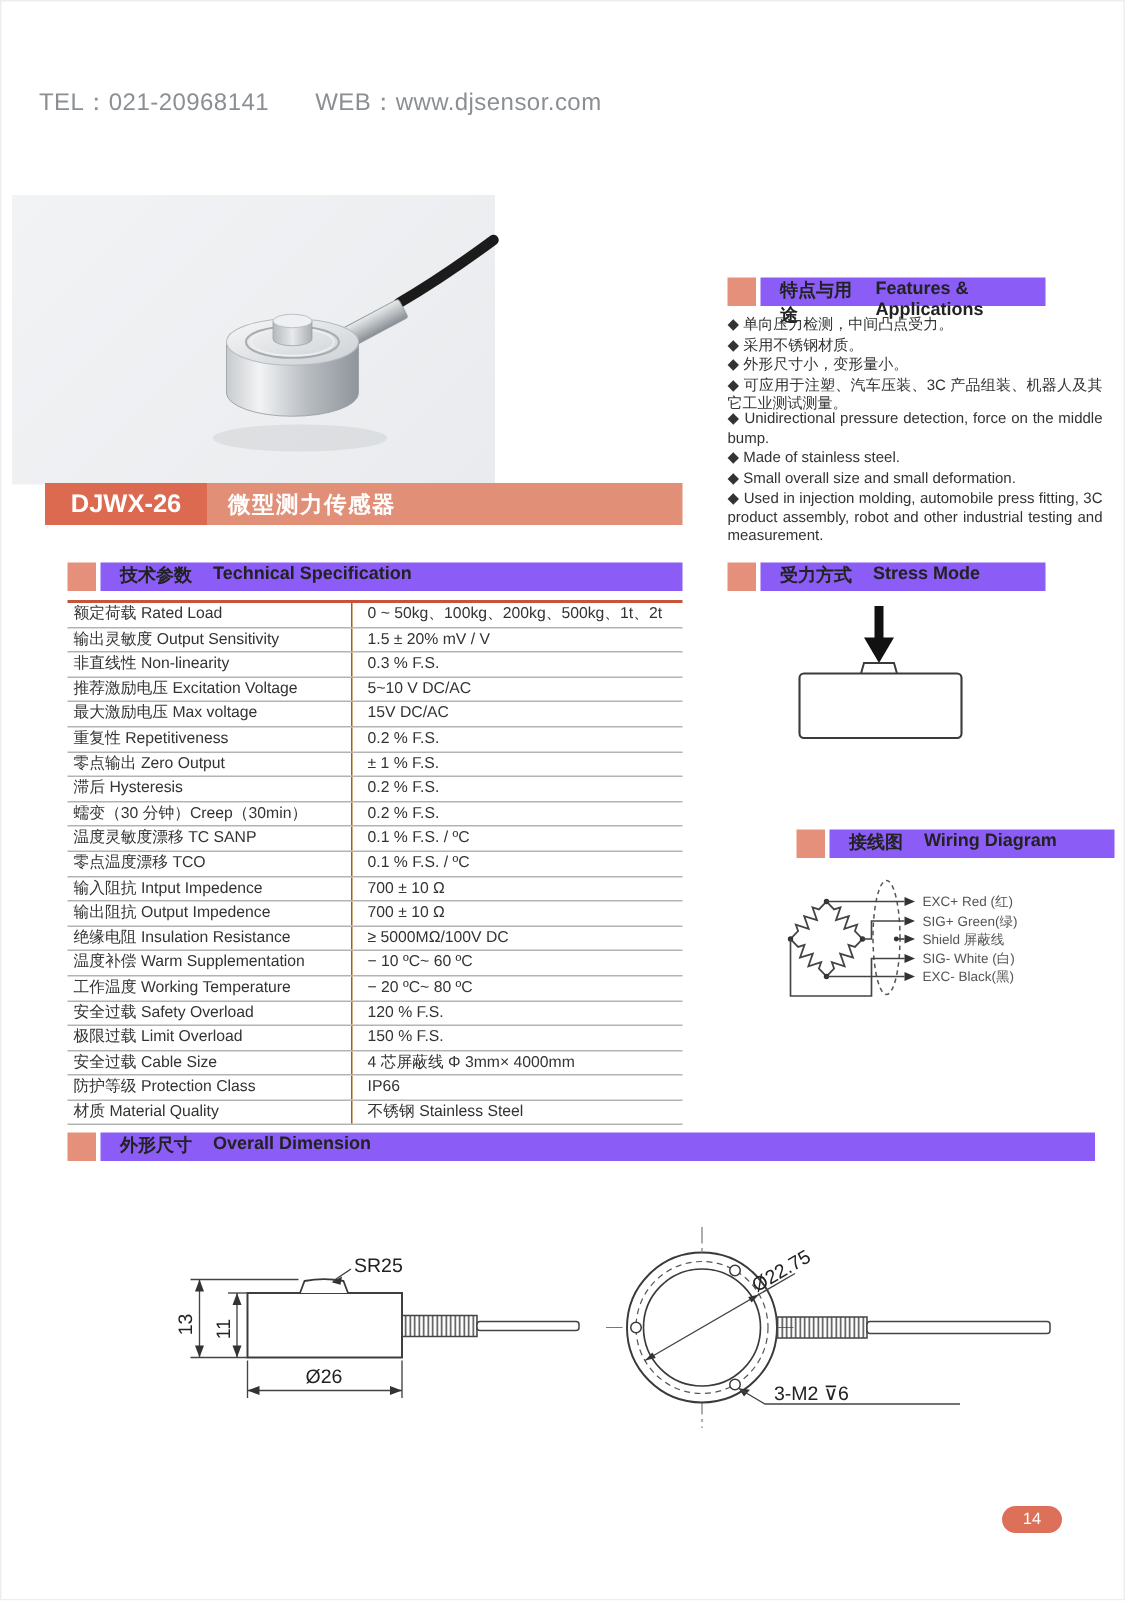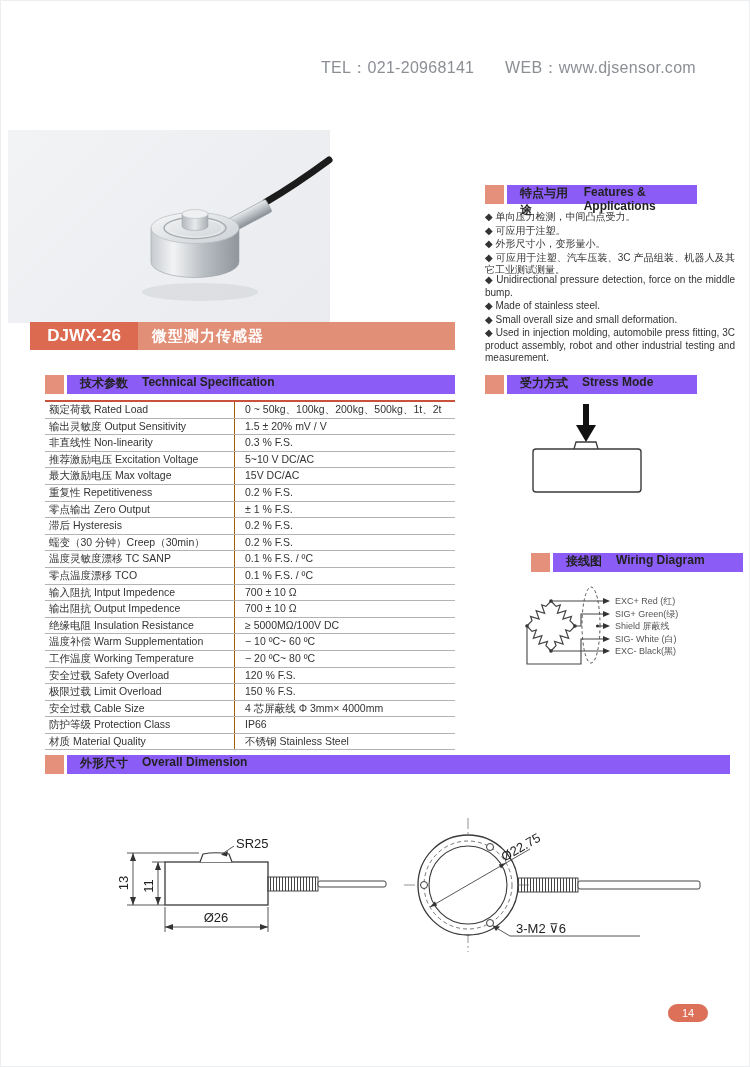--- a/index.html
+++ b/index.html
@@ -1,20 +1,20 @@
 <!DOCTYPE html>
 <html><head>
 <meta charset="utf-8">
 <style>
   html,body{margin:0;padding:0;background:#fff;}
   .page{position:relative;width:750px;height:1067px;background:#fff;overflow:hidden;
         font-family:"Liberation Sans","DejaVu Sans",sans-serif;box-shadow:inset 0 0 0 1px #eceef0;}
   
-  .contact{position:absolute;top:58px;left:0;width:670px;text-align:right;
-           font-size:16px;color:#8b8f94;letter-spacing:.3px;padding-left:26px;}
+  .contact{position:absolute;top:58px;left:0;width:670px;
+           font-size:16px;color:#8b8f94;letter-spacing:.3px;}
   .contact span{margin-left:26px;}
   
   .photo{position:absolute;left:8px;top:130px;width:322px;height:193px;
          background:linear-gradient(135deg,#f1f3f5 0%,#ecieef 50%,#e9ebee 100%);
          background:linear-gradient(135deg,#f1f3f5,#e9ebee);}
   
   .titlebar{position:absolute;left:30px;top:322px;width:425px;height:28px;display:flex;}
   .titlebar .model{width:108px;background:#dc6a50;color:#fff;font-weight:bold;
                    font-size:17px;display:flex;align-items:center;justify-content:center;}
   .titlebar .name{flex:1;background:#e28f77;color:#fff;font-weight:bold;
@@ -98,21 +98,21 @@
 
   <div class="sec" style="left:485px;top:185px;width:212px;">
     <span class="sq"></span>
     <span class="bar">
         <b>特点与用途</b>
       <span class="en">Features &amp; Applications</span>
       </span>
   </div>
   <div class="feat" style="top:211px;">
     <div>◆ 单向压力检测，中间凸点受力。</div>
-    <div>◆ 可应用于注塑。</div>
+    <div>◆ 采用不锈钢材质。</div>
     <div>◆ 外形尺寸小，变形量小。</div>
     <div>◆ 可应用于注塑、汽车压装、3C 产品组装、机器人及其它工业测试测量。</div>
   </div>
   <div class="feat" style="top:274px;">
     <div>◆ Unidirectional pressure detection, force on the middle bump.</div>
     <div>◆ Made of stainless steel.</div>
     <div>◆ Small overall size and small deformation.</div>
     <div>◆ Used in injection molding, automobile press fitting, 3C product assembly, robot and other industrial testing and measurement.</div>
   </div>
 

